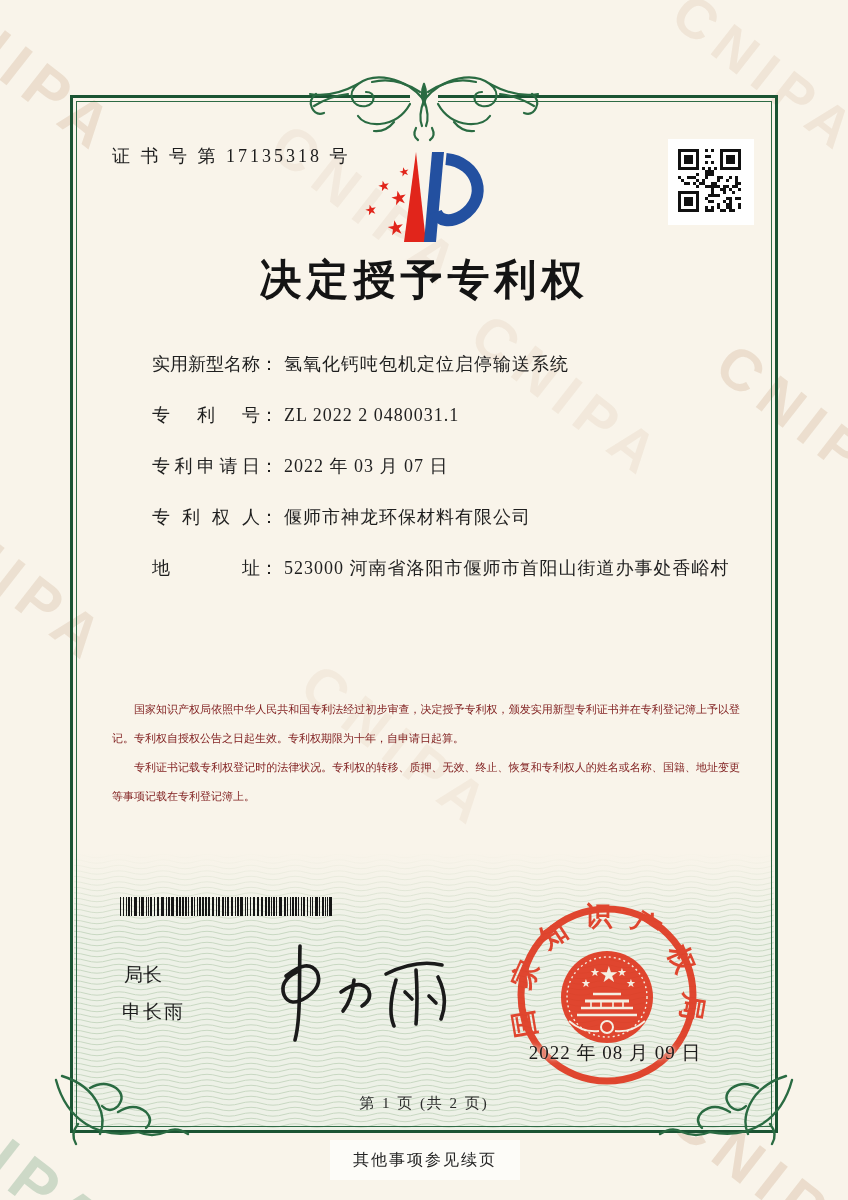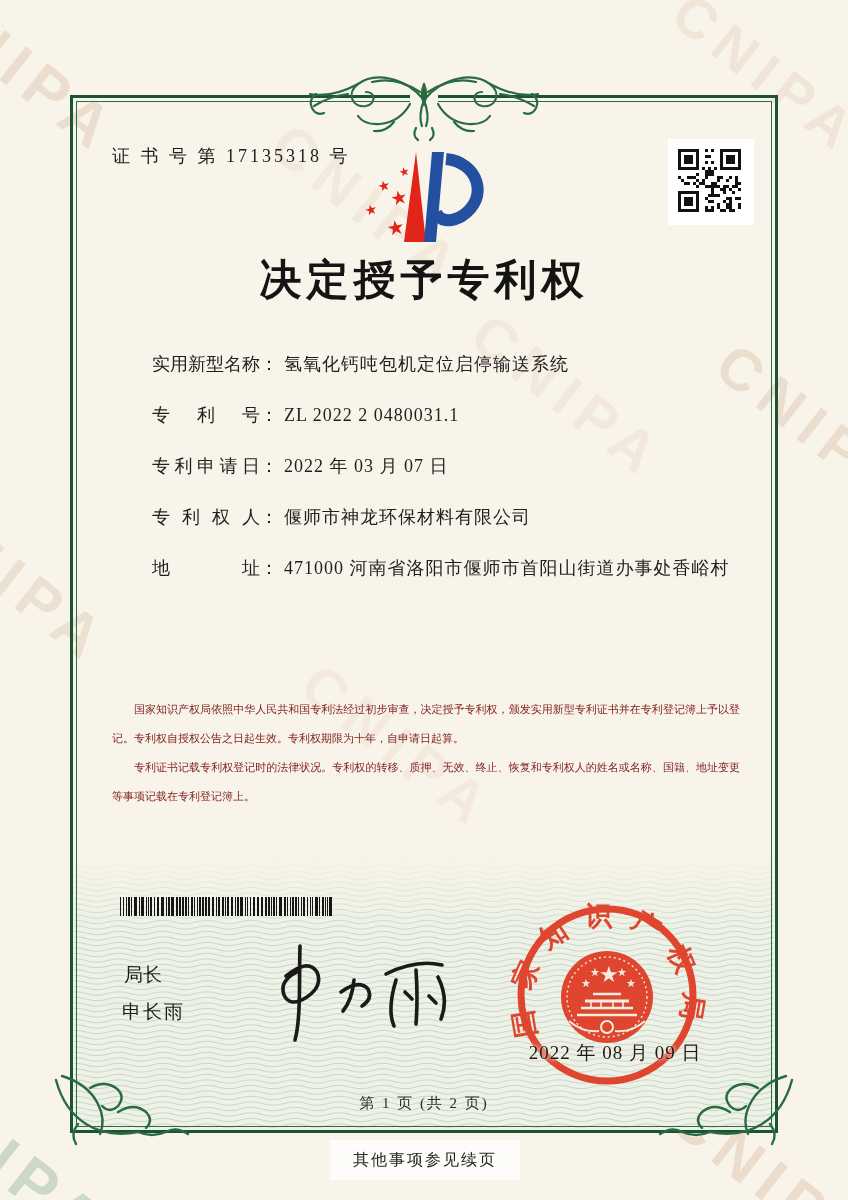--- a/index.html
+++ b/index.html
@@ -672,21 +672,21 @@
   <div class="frow">
     <span class="flabel">专利号</span><span class="fcolon">：</span><span class="fvalue">ZL 2022 2 0480031.1</span>
   </div>
   <div class="frow">
     <span class="flabel">专利申请日</span><span class="fcolon">：</span><span class="fvalue">2022 年 03 月 07 日</span>
   </div>
   <div class="frow">
     <span class="flabel">专利权人</span><span class="fcolon">：</span><span class="fvalue">偃师市神龙环保材料有限公司</span>
   </div>
   <div class="frow">
-    <span class="flabel">地址</span><span class="fcolon">：</span><span class="fvalue">471000 河南省洛阳市偃师市首阳山街道办事处香峪村</span>
+    <span class="flabel">地址</span><span class="fcolon">：</span><span class="fvalue">523000 河南省洛阳市偃师市首阳山街道办事处香峪村</span>
   </div>
 </div>
 
 <div class="paras">
   <p>国家知识产权局依照中华人民共和国专利法经过初步审查，决定授予专利权，颁发实用新型专利证书并在专利登记簿上予以登记。专利权自授权公告之日起生效。专利权期限为十年，自申请日起算。</p>
   <p>专利证书记载专利权登记时的法律状况。专利权的转移、质押、无效、终止、恢复和专利权人的姓名或名称、国籍、地址变更等事项记载在专利登记簿上。</p>
 </div>
 
 <div class="barcode"><span style="width: 1px; margin-right: 2px;"></span><span style="width: 1px; margin-right: 2px;"></span><span style="width: 1px; margin-right: 1px;"></span><span style="width: 2px; margin-right: 1px;"></span><span style="width: 1px; margin-right: 2px;"></span><span style="width: 3px; margin-right: 2px;"></span><span style="width: 1px; margin-right: 1px;"></span><span style="width: 3px; margin-right: 2px;"></span><span style="width: 1px; margin-right: 1px;"></span><span style="width: 1px; margin-right: 1px;"></span><span style="width: 2px; margin-right: 2px;"></span><span style="width: 1px; margin-right: 2px;"></span><span style="width: 2px; margin-right: 2px;"></span><span style="width: 3px; margin-right: 2px;"></span><span style="width: 1px; margin-right: 1px;"></span><span style="width: 2px; margin-right: 1px;"></span><span style="width: 3px; margin-right: 2px;"></span><span style="width: 2px; margin-right: 1px;"></span><span style="width: 2px; margin-right: 1px;"></span><span style="width: 2px; margin-right: 1px;"></span><span style="width: 2px; margin-right: 1px;"></span><span style="width: 1px; margin-right: 2px;"></span><span style="width: 2px; margin-right: 1px;"></span><span style="width: 1px; margin-right: 2px;"></span><span style="width: 1px; margin-right: 1px;"></span><span style="width: 2px; margin-right: 1px;"></span><span style="width: 2px; margin-right: 1px;"></span><span style="width: 2px; margin-right: 1px;"></span><span style="width: 2px; margin-right: 2px;"></span><span style="width: 2px; margin-right: 2px;"></span><span style="width: 1px; margin-right: 1px;"></span><span style="width: 2px; margin-right: 2px;"></span><span style="width: 2px; margin-right: 1px;"></span><span style="width: 1px; margin-right: 1px;"></span><span style="width: 2px; margin-right: 2px;"></span><span style="width: 2px; margin-right: 2px;"></span><span style="width: 1px; margin-right: 1px;"></span><span style="width: 2px; margin-right: 1px;"></span><span style="width: 3px; margin-right: 2px;"></span><span style="width: 1px; margin-right: 1px;"></span><span style="width: 1px; margin-right: 2px;"></span><span style="width: 1px; margin-right: 2px;"></span><span style="width: 2px; margin-right: 2px;"></span><span style="width: 2px; margin-right: 2px;"></span><span style="width: 2px; margin-right: 2px;"></span><span style="width: 2px; margin-right: 1px;"></span><span style="width: 2px; margin-right: 1px;"></span><span style="width: 1px; margin-right: 1px;"></span><span style="width: 2px; margin-right: 1px;"></span><span style="width: 1px; margin-right: 2px;"></span><span style="width: 3px; margin-right: 2px;"></span><span style="width: 2px; margin-right: 1px;"></span><span style="width: 1px; margin-right: 2px;"></span><span style="width: 1px; margin-right: 1px;"></span><span style="width: 2px; margin-right: 1px;"></span><span style="width: 2px; margin-right: 1px;"></span><span style="width: 1px; margin-right: 2px;"></span><span style="width: 1px; margin-right: 1px;"></span><span style="width: 2px; margin-right: 2px;"></span><span style="width: 1px; margin-right: 2px;"></span><span style="width: 1px; margin-right: 1px;"></span><span style="width: 1px; margin-right: 2px;"></span><span style="width: 3px; margin-right: 1px;"></span><span style="width: 1px; margin-right: 2px;"></span><span style="width: 2px; margin-right: 1px;"></span><span style="width: 1px; margin-right: 1px;"></span><span style="width: 1px; margin-right: 1px;"></span><span style="width: 3px; margin-right: 2px;"></span></div>
 

